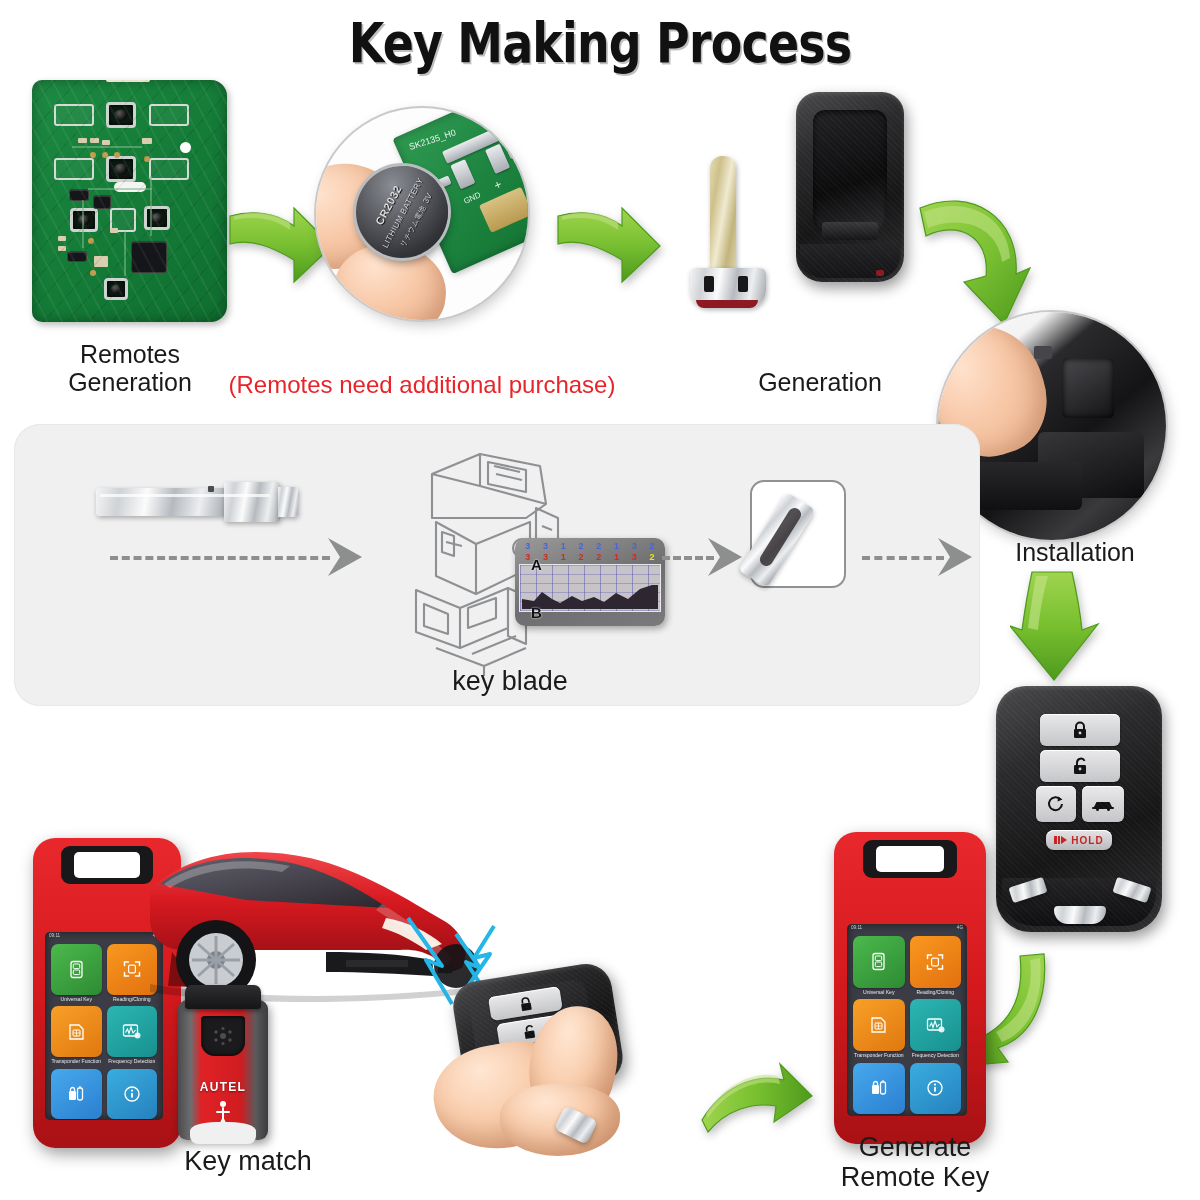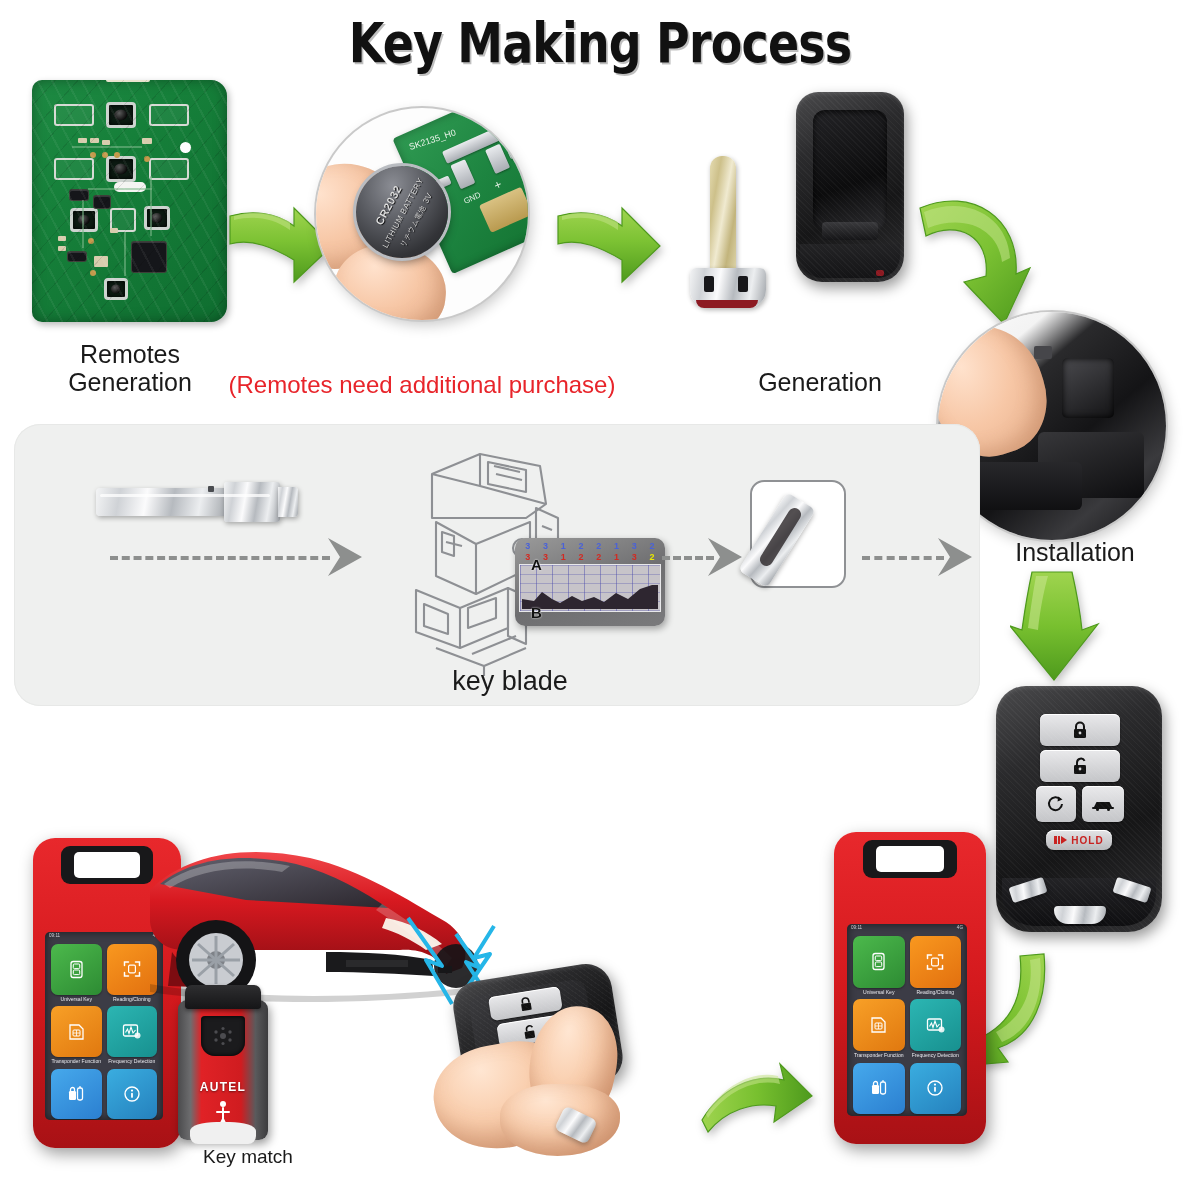--- a/index.html
+++ b/index.html
@@ -698,21 +698,21 @@
     <div class="brand" style="top:80px;">AUTEL</div>
     <div class="abs" style="left:50%; top:100px; transform:translateX(-50%);">
       <svg width="18" height="28" viewBox="0 0 18 28">
           <circle cx="9" cy="4" r="3" fill="#fff"></circle>
           <path d="M9,8 v11 M3,12 h12 M9,19 l-4,8 M9,19 l4,8" stroke="#fff" stroke-width="2" fill="none" stroke-linecap="round"></path>
         </svg>
     </div>
     <div class="abs" style="left:12px; bottom:-4px; width:66px; height:22px; background:#f0f0f0; border-radius:40% 40% 8px 8px;"></div>
   </div>
 
-  <div class="abs cap" style="left:128px; top:1146px; width:240px; font-size:19px;">Key match</div>
+  <div class="abs cap" style="left:128px; top:1146px; width:240px; font-size:27px;">Key match</div>
 
   <div class="abs" style="left:440px; top:960px; width:230px; height:200px;">
     <div class="abs fob" style="left:18px; top:12px; width:160px; height:120px; border-radius:26px; transform:rotate(-9deg);">
       <div class="abs" style="left:16px; top:14px; width:118px; height:84px; background:linear-gradient(150deg,#3c3c3f,#141416); border-radius:14px;"></div>
       <div class="rbtn" style="left:36px; top:18px; width:72px; height:24px;">
         <svg width="13" height="15" viewBox="0 0 16 18">
             <path d="M4,8 V5.5 a4,4 0 0 1 8,0 V8" fill="none" stroke="#111" stroke-width="2"></path>
             <rect x="2" y="8" width="12" height="9" rx="1.3" fill="#111"></rect>
           </svg>
       </div>
@@ -820,14 +820,18 @@
                 <rect x="8.1" y="7.8" width="1.8" height="5" rx=".9" fill="#fff"></rect>
               </svg>
           </div>
 
         </div>
       </div>
 
     </div>
   </div>
 
+  <div class="abs cap" style="left:800px; top:1132px; width:230px; font-size:27px;">
+    <span>Generate</span><br>
+    <span>Remote Key</span>
+  </div>
 
 </div>
 
 </body></html>

